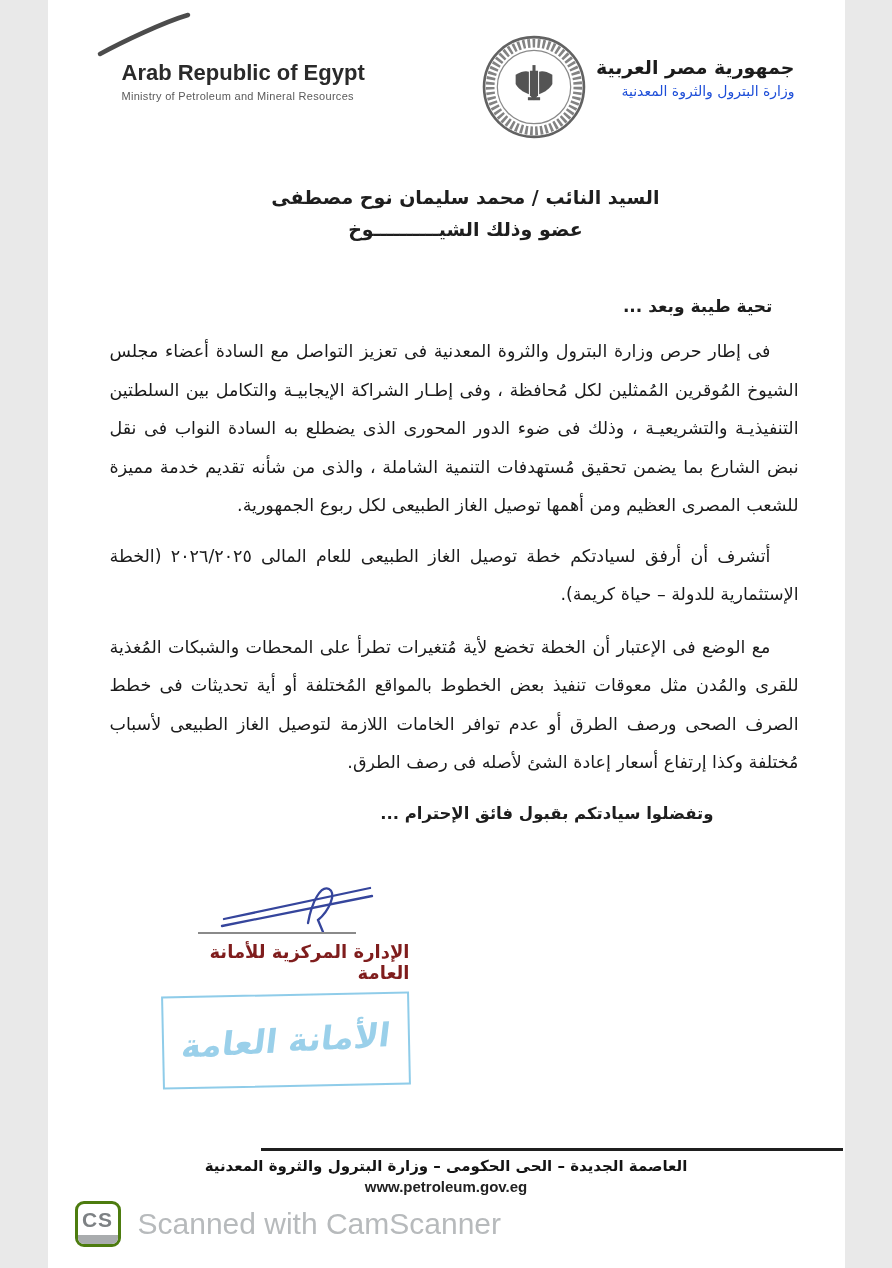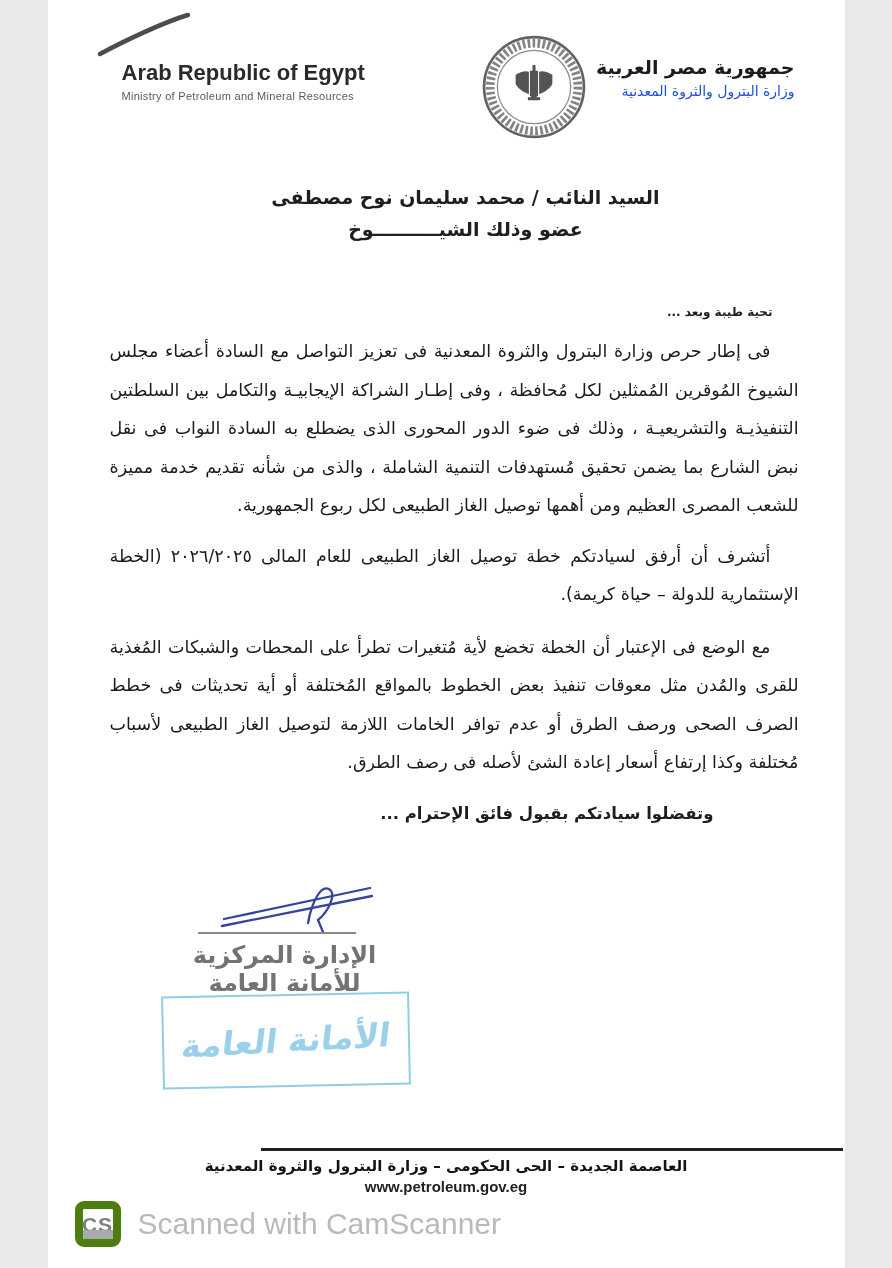--- a/index.html
+++ b/index.html
@@ -17,46 +17,46 @@
   .header-ar { position:absolute; right:50px; top:56px; text-align:right; direction:rtl; }
   .header-ar .title { font-size:19px; font-weight:bold; color:#1c1c1c; }
   .header-ar .subtitle { font-size:14px; color:#1d4ed8; margin-top:5px; }
   
   .pen-mark { position:absolute; left:44px; top:8px; width:104px; height:52px; }
   
   .addressee { position:absolute; right:185px; top:186px; direction:rtl; text-align:center; }
   .addressee .line1 { font-size:19px; font-weight:bold; }
   .addressee .line2 { font-size:19px; font-weight:bold; margin-top:10px; }
   
-  .greeting { position:absolute; right:72px; top:305px; direction:rtl; font-size:12px; font-weight:bold; }
+  .greeting { position:absolute; right:72px; top:296px; direction:rtl; font-size:17px; font-weight:bold; }
   
   .body { position:absolute; left:54px; right:46px; top:332px; direction:rtl;margin-left:8px; }
   .body p { font-size:17.5px; line-height:38.5px; text-align:justify; text-indent:28px; color:#1b1b1b; }
   .body p.p1 { margin-bottom:12px; }
   .body p.p2 { margin-bottom:14px; }
   .body p.p3 { margin-bottom:22px; }
   .closing { width:fit-content; margin:2px 85px 0 auto; direction:rtl; font-size:16.5px; font-weight:bold; }
   
   .signature-svg { position:absolute; left:168px; top:872px; width:180px; height:62px; }
   .signature-underline { position:absolute; left:150px; top:932px; width:158px; height:2px; background:#8a8a8a; }
-  .signature-title { position:absolute; left:112px; top:941px; width:250px; text-align:center; direction:rtl; font-size:24px; font-weight:bold; color:#737373; }
+  .signature-title { position:absolute; left:112px; top:941px; width:250px; direction:rtl; font-size:18px; font-weight:bold; color:#7f1d1d; }
   
   .stamp { position:absolute; left:114px; top:994px; width:248px; height:93px;
     border:2.5px solid rgba(123,195,229,.85); transform:rotate(-1.2deg);
     display:flex; align-items:center; justify-content:center; }
   .stamp-text { color:#82c5e5; font-size:33px; font-weight:bold; opacity:.8;
     transform:skewX(-10deg) rotate(-2deg); white-space:nowrap; direction:rtl; }
   
   .footer-line { position:absolute; left:213px; right:2px; top:1148px; height:3px; background:#1f1f1f; }
   .footer { position:absolute; left:0; right:0; top:1157px; text-align:center; direction:rtl; }
   .footer .address { font-size:15px; font-weight:bold; color:#141414; }
   .footer .website { direction:ltr; font-family:"Liberation Sans", sans-serif; font-size:15px; font-weight:bold; color:#222; margin-top:3px; }
   
   .watermark { position:absolute; left:27px; top:1201px; display:flex; align-items:center; gap:17px; }
-  .cs-badge { position:relative; width:46px; height:46px; border:8px solid #4d7c0f; border-radius:9px;
+  .cs-badge { position:relative; width:46px; height:46px; border:3px solid #4d7c0f; border-radius:9px;
     background:#fff; display:flex; align-items:flex-start; justify-content:center; overflow:hidden; }
   .cs-badge .cs-label { font-family:"Liberation Sans", sans-serif; font-size:21px; font-weight:bold; color:#7d8184; margin-top:4px; letter-spacing:1px; }
   .cs-badge .cs-bottom { position:absolute; left:0; right:0; bottom:0; height:9px; background:#a9acae; }
   .wm-text { font-family:"Liberation Sans", sans-serif; font-size:30px; color:#b7babc; }
 </style>
 </head>
 <body>
 
 <div class="page">
 

